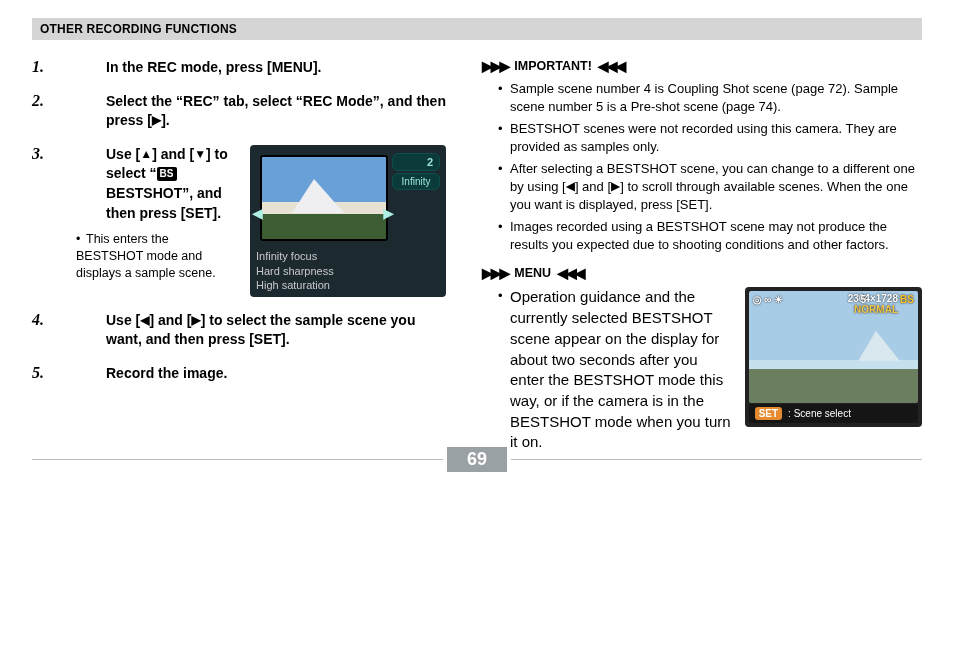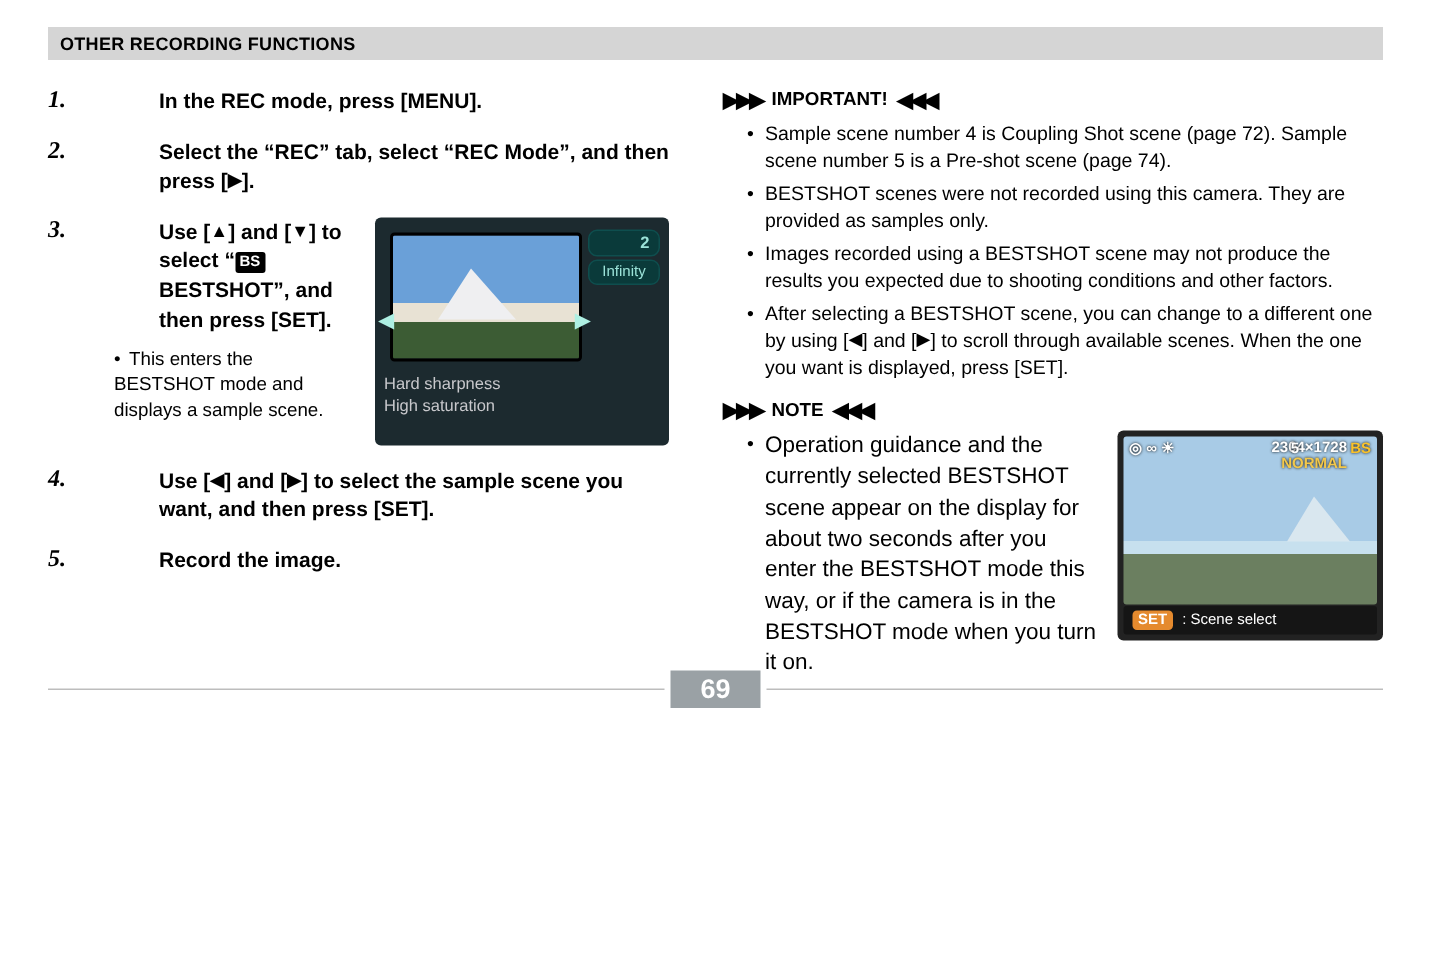--- a/index.html
+++ b/index.html
@@ -95,20 +95,21 @@
 
             <div class="lcd1">
               <div class="lcd1-img lcd1-mtn"></div>
               <span class="lcd1-arrow-l">◀</span>
               <span class="lcd1-arrow-r">▶</span>
               <div class="lcd1-sidebar">
                 <div class="lcd1-count">2</div>
                 <div class="lcd1-scenery">Infinity</div>
               </div>
               <div class="lcd1-lines">
+                <div>Infinity focus</div>
                 <div>Hard sharpness</div>
                 <div>High saturation</div>
               </div>
             </div>
           </div>
         </div>
       </div>
 
       <div class="step">
         <div class="step-row">
@@ -131,31 +132,31 @@
     <div class="col-right">
 
       <div class="callout-head">
         <span class="orn">▶▶▶</span>
         <span>IMPORTANT!</span>
         <span class="orn">◀◀◀</span>
       </div>
       <ul class="bullets">
         <li><span class="bullet-text">Sample scene number 4 is Coupling Shot scene (page 72). Sample scene number 5 is a Pre-shot scene (page 74).</span></li>
         <li><span class="bullet-text">BESTSHOT scenes were not recorded using this camera. They are provided as samples only.</span></li>
-        <li><span class="bullet-text">Images recorded using a BESTSHOT scene may not produce the results you expected due to shooting conditions and other factors.</span></li>
         <li>
           <span class="bullet-text">
             <span>After selecting a BESTSHOT scene, you can change to a different one by using [</span><span class="arrow">◀</span><span>] and [</span><span class="arrow">▶</span><span>] to scroll through available scenes. When the one you want is displayed, press [SET].</span>
           </span>
         </li>
+        <li><span class="bullet-text">Images recorded using a BESTSHOT scene may not produce the results you expected due to shooting conditions and other factors.</span></li>
       </ul>
 
       <div class="callout-head">
         <span class="orn">▶▶▶</span>
-        <span>NOTE</span>
+        <span>MENU</span>
         <span class="orn">◀◀◀</span>
       </div>
       <ul class="bullets">
         <li>
           <div class="note-flex" style="margin-top:4px;">
             <div class="note-text" style="font-size:15px; line-height:1.38;">Operation guidance and the currently selected BESTSHOT scene appear on the display for about two seconds after you enter the BESTSHOT mode this way, or if the camera is in the BESTSHOT mode when you turn it on.</div>
 
             <div class="lcd2 lcd2-mtn">
               <div class="lcd2-sky"></div>
               <div class="lcd2-topline">

